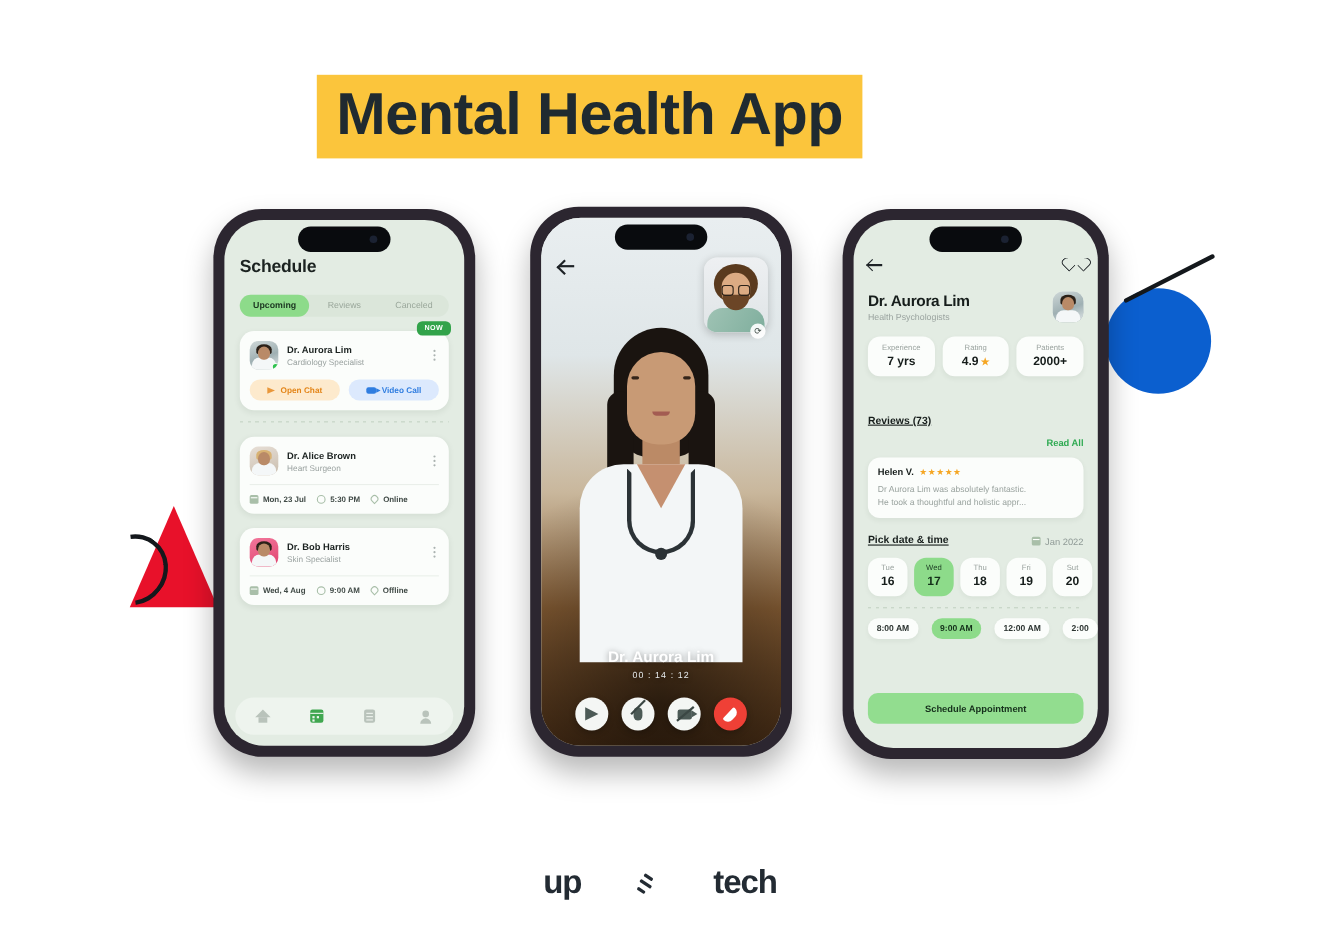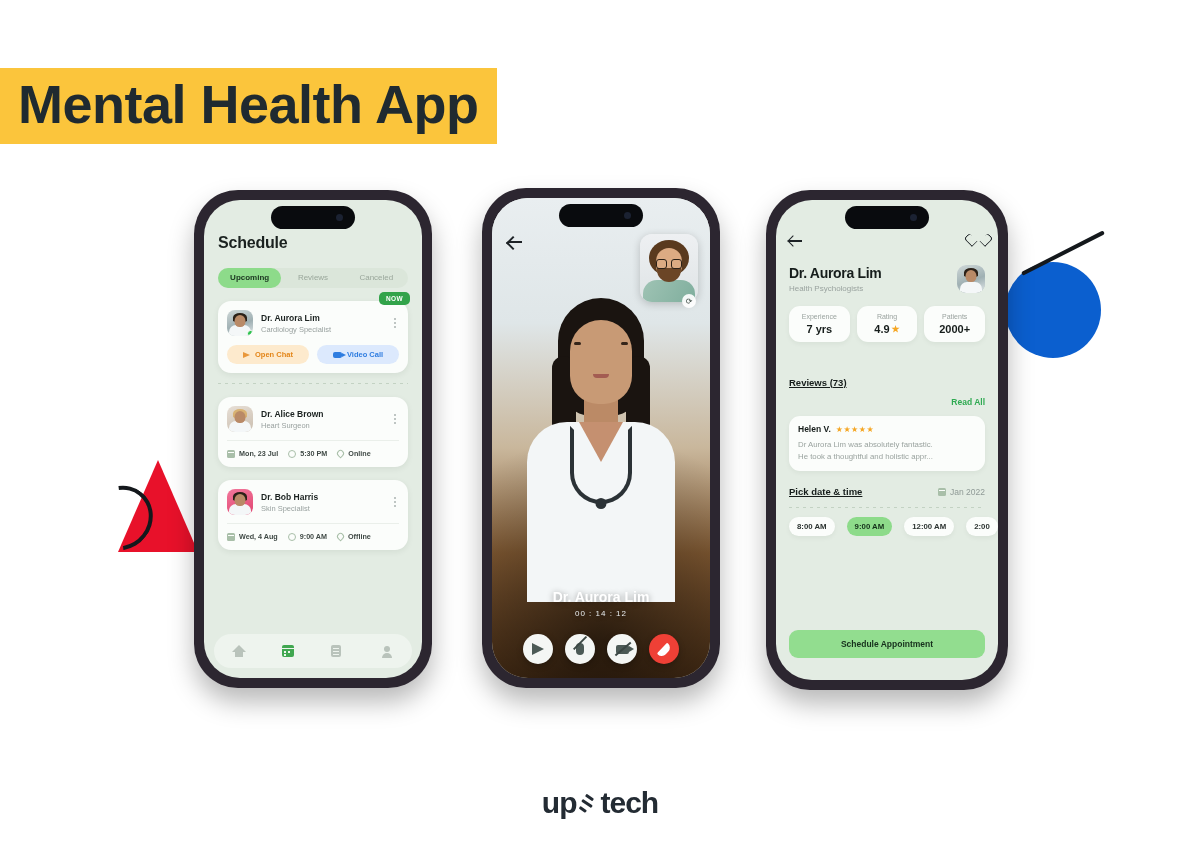--- a/index.html
+++ b/index.html
@@ -7,20 +7,21 @@
     width: 1200px; height: 854px;
     background: #ffffff;
     font-family: "Liberation Sans", sans-serif;
     overflow: hidden;
   }
   .stage { position: relative; width: 1200px; height: 854px; }
 
   
   .title-wrap {
     position: absolute; left: 0; top: 68px; width: 1072px;
+    text-align: center;
   }
   .title {
     display: inline-block;
     background: #fbc53c;
     color: #1f2a30;
     font-size: 54px; font-weight: bold;
     letter-spacing: -0.5px;
     padding: 9px 18px 13px 18px;
     line-height: 1.0;
   }
@@ -487,21 +488,21 @@
     display: flex; align-items: center; justify-content: center;
     font-size: 8.5px; font-weight: bold; color: #16301c;
   }
 
   
   .footer {
     position: absolute; left: 0; right: 0; bottom: 34px; text-align: center;
   }
   .logo {
     display: inline-flex; align-items: center;
-    font-size: 30px; font-weight: bold; color: #232b33; letter-spacing: -1px;
+    font-size: 30px; font-weight: bold; color: #232b33; letter-spacing: -1px; gap: 48px;
   }
   .logo-mark {
     position: relative; width: 22px; height: 22px; margin: 0 1px;
   }
   .logo-mark span {
     position: absolute; background: #232b33; border-radius: 1px;
   }
   .logo-mark span:nth-child(1) { left: 8px; top: 4px; width: 9px; height: 3px; transform: rotate(34deg); }
   .logo-mark span:nth-child(2) { left: 4px; top: 10px; width: 12px; height: 3px; transform: rotate(34deg); }
   .logo-mark span:nth-child(3) { left: 2px; top: 16px; width: 8px; height: 2.5px; transform: rotate(34deg); }
@@ -767,20 +768,42 @@
         </div>
 
         <div class="sec-head">
           <div class="sec-title">Pick date &amp; time</div>
           <div class="sec-date">
             <span class="ico-cal"></span>
             <span>Jan 2022</span>
           </div>
         </div>
 
+        <div class="days">
+          <div class="day">
+            <div class="day-name">Tue</div>
+            <div class="day-num">16</div>
+          </div>
+          <div class="day active">
+            <div class="day-name">Wed</div>
+            <div class="day-num">17</div>
+          </div>
+          <div class="day">
+            <div class="day-name">Thu</div>
+            <div class="day-num">18</div>
+          </div>
+          <div class="day">
+            <div class="day-name">Fri</div>
+            <div class="day-num">19</div>
+          </div>
+          <div class="day">
+            <div class="day-name">Sut</div>
+            <div class="day-num">20</div>
+          </div>
+        </div>
 
         <div class="dotted-sep"></div>
 
         <div class="times">
           <div class="time-chip">8:00 AM</div>
           <div class="time-chip active">9:00 AM</div>
           <div class="time-chip">12:00 AM</div>
           <div class="time-chip">2:00</div>
         </div>
       </div>

